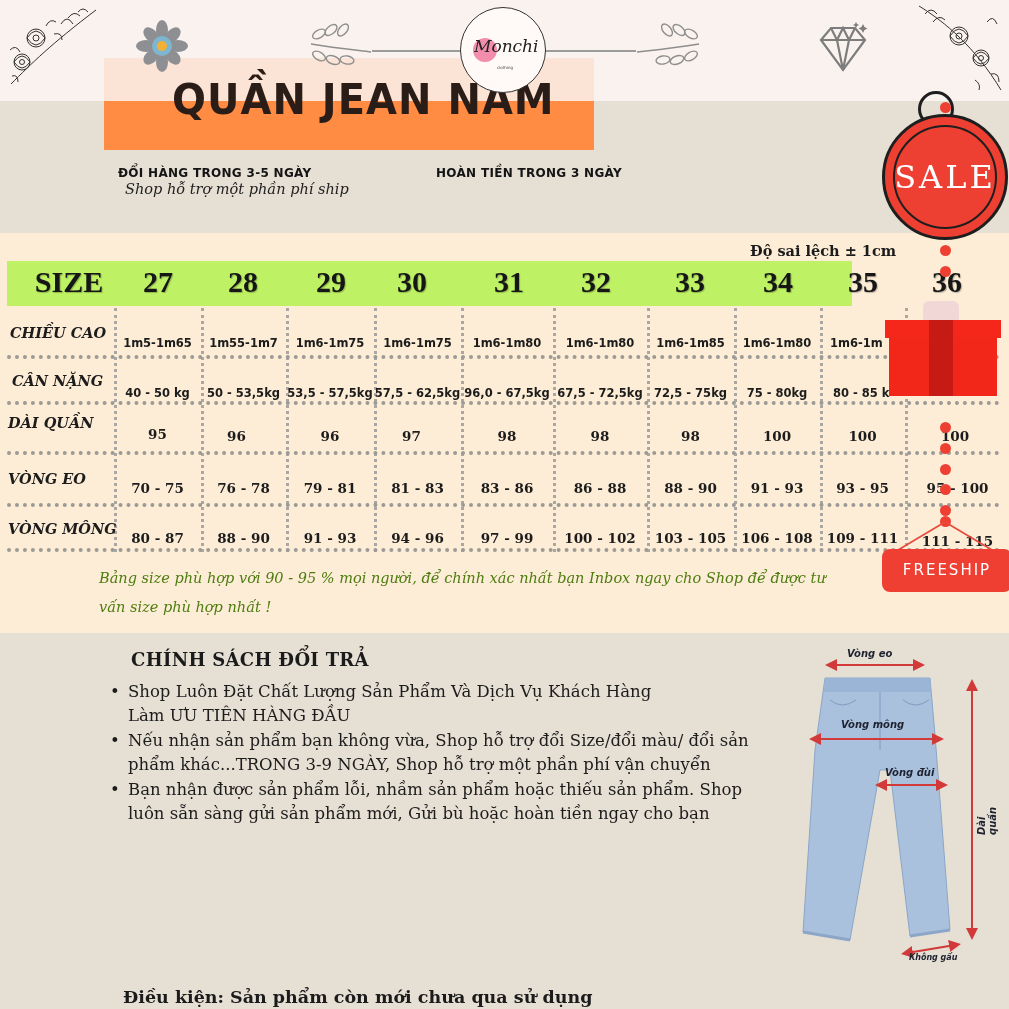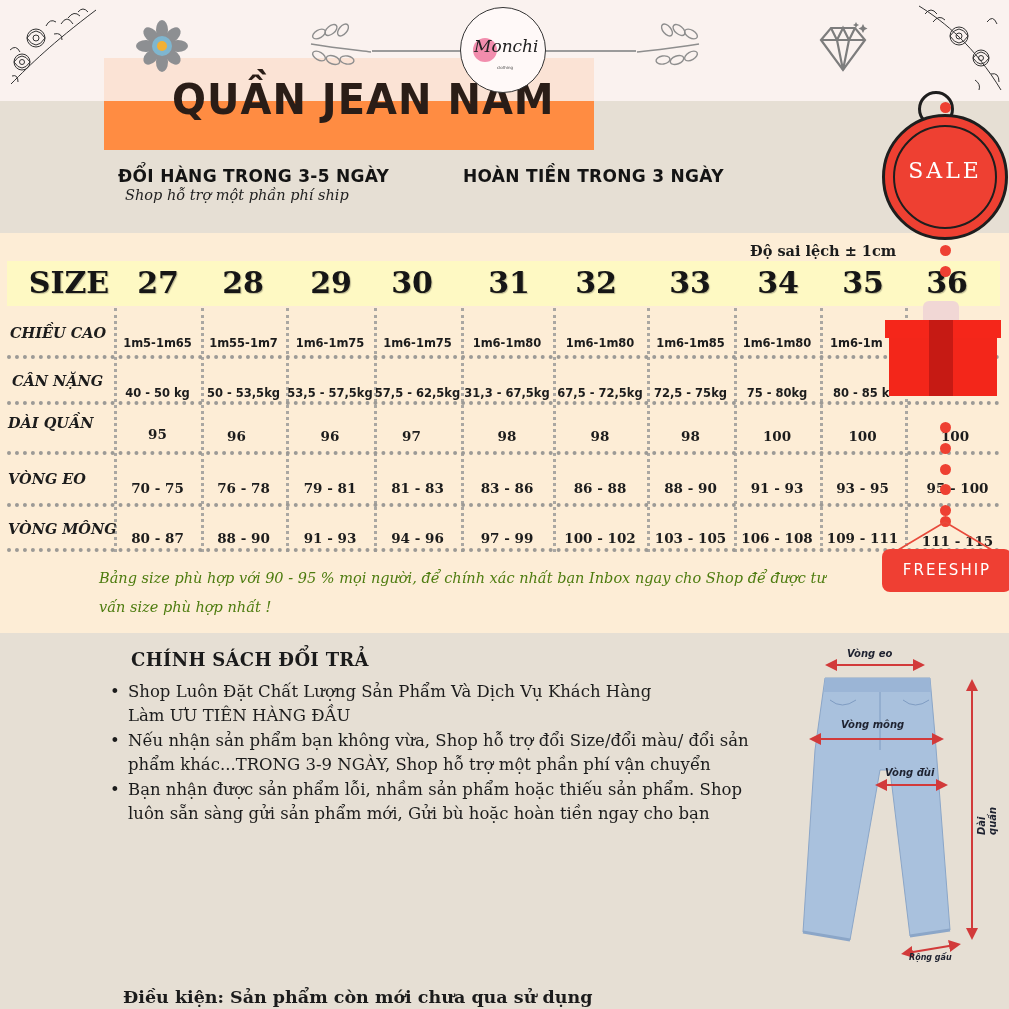--- a/index.html
+++ b/index.html
@@ -20,45 +20,45 @@
   .leaf-r { left: 635px; top: 22px; }
   .line { position: absolute; left: 372px; top: 50px; width: 264px; height: 2px; background: #9b9b9b; }
   .logo { position: absolute; left: 460px; top: 7px; width: 86px; height: 86px; border-radius: 50%; border: 1.5px solid #333; background: #fff9f8; }
   .logo .blob { position: absolute; left: 12px; top: 30px; width: 24px; height: 24px; border-radius: 50%; background: #f07aa0; opacity: 0.85; }
   .logo .script { position: absolute; left: 13px; top: 28px; font-family: "DejaVu Serif", serif; font-style: italic; font-size: 17px; color: #222; }
   .logo .small { position: absolute; left: 36px; top: 57px; font-size: 4px; color: #444; font-family: "DejaVu Sans", sans-serif; }
   .diamond { left: 817px; top: 20px; }
 
   
   .svc { position: absolute; top: 166px; }
-  .svc-title { font-family: "DejaVu Sans", sans-serif; font-weight: bold; font-size: 17px; letter-spacing: 0.3px; color: #141414; }
+  .svc-title { font-family: "DejaVu Sans", sans-serif; font-weight: bold; font-size: 12px; letter-spacing: 0.3px; color: #141414; }
   .svc-sub { font-style: italic; font-size: 14.5px; color: #222; line-height: 19px; padding-left: 7px; }
   .svc-1 { left: 118px; }
-  .svc-2 { left: 463px; }
+  .svc-2 { left: 436px; }
 
   
   .cream { position: absolute; left: 0; top: 233px; width: 1009px; height: 400px; background: #fdedd6; }
   .tolerance { position: absolute; left: 750px; top: 242px; font-weight: bold; font-size: 14.5px; color: #1b1b1b; }
 
-  .size-head { position: absolute; left: 7px; top: 261px; width: 993px; height: 45px; background: #fef9c3; }
+  .size-head { position: absolute; left: 7px; top: 261px; width: 845px; height: 45px; background: #bef264; font-family: Liberation Serif, serif; }
   .hcell { position: absolute; top: 4px; font-weight: bold; font-size: 30px; color: #161616; text-shadow: 1px 1px 1px rgba(0,0,0,0.25); text-align: center; }
 
   .row { position: absolute; left: 0; width: 1009px; }
   .row-label { position: absolute; left: 8px; font-style: italic; font-weight: bold; font-size: 14.5px; color: #1c1c1c; white-space: nowrap; }
   .cell { position: absolute; text-align: center; font-size: 13.5px; font-weight: bold; color: #1c1c1c; white-space: nowrap; margin-top: 12px; }
   .cell.sans { font-family: "DejaVu Sans", sans-serif; font-size: 11.5px; }
   .hdots { position: absolute; left: 7px; width: 993px; height: 0; border-top: 4px dotted #9c9a96; }
   .vdots { position: absolute; width: 0; border-left: 3px dotted #aaa7a2; }
 
   .note { position: absolute; left: 99px; top: 564px; font-style: italic; font-size: 14.5px; line-height: 29px; color: #4d7c0f; width: 800px; }
 
   
   .sale-tag { position: absolute; left: 882px; top: 114px; width: 126px; height: 126px; border-radius: 50%; background: #ee4032; border: 3px solid #1e1e1e; }
   .sale-inner { position: absolute; left: 8px; top: 8px; width: 104px; height: 104px; border-radius: 50%; border: 2.5px solid #1e1e1e; }
-  .sale-text { position: absolute; left: 0; top: 41px; width: 100%; text-align: center; color: #fff; font-size: 22px; letter-spacing: 3px; font-family: "DejaVu Serif", serif; }
+  .sale-text { position: absolute; left: 0; top: 41px; width: 100%; text-align: center; color: #fff; font-size: 32px; letter-spacing: 3px; font-family: "DejaVu Serif", serif; }
   .sale-ring { position: absolute; left: 918px; top: 91px; width: 36px; height: 36px; border-radius: 50%; border: 3px solid #1e1e1e; }
   .reddot { position: absolute; width: 11px; height: 11px; border-radius: 50%; background: #ee4032; }
 
   
   .gift { position: absolute; left: 885px; top: 291px; width: 116px; height: 105px; }
   .gift .lid { position: absolute; left: 0; top: 29px; width: 116px; height: 18px; background: #f5261a; }
   .gift .box { position: absolute; left: 4px; top: 47px; width: 108px; height: 58px; background: #f3261a; }
   .gift .ribbon-v { position: absolute; left: 44px; top: 29px; width: 24px; height: 76px; background: #c61a14; }
   .gift .bow { position: absolute; left: 38px; top: 10px; width: 36px; height: 20px; background: #f1d7d5; border-radius: 6px 6px 0 0; }
 
@@ -223,21 +223,21 @@
   <div class="cell sans" style="left:734px;width:86px;">1m6-1m80</div>
   <div class="cell sans" style="left:830px;width:60px;text-align:left;">1m6-1m</div>
 </div>
 
 <div class="row" style="top:372px;">
   <div class="row-label" style="left:12px;">CÂN NẶNG</div>
   <div class="cell sans" style="left:114px;width:87px;top:2px;">40 - 50 kg</div>
   <div class="cell sans" style="left:201px;width:85px;top:2px;">50 - 53,5kg</div>
   <div class="cell sans" style="left:286px;width:88px;top:2px;">53,5 - 57,5kg</div>
   <div class="cell sans" style="left:374px;width:87px;top:2px;">57,5 - 62,5kg</div>
-  <div class="cell sans" style="left:461px;width:92px;top:2px;">31,3 - 67,5kg</div>
+  <div class="cell sans" style="left:461px;width:92px;top:2px;">96,0 - 67,5kg</div>
   <div class="cell sans" style="left:553px;width:94px;top:2px;">67,5 - 72,5kg</div>
   <div class="cell sans" style="left:647px;width:87px;top:2px;">72,5 - 75kg</div>
   <div class="cell sans" style="left:734px;width:86px;top:2px;">75 - 80kg</div>
   <div class="cell sans" style="left:833px;width:60px;top:2px;text-align:left;">80 - 85 k</div>
 </div>
 
 <div class="row" style="top:414px;">
   <div class="row-label" style="left:8px;">DÀI QUẦN</div>
   <div class="cell" style="left:114px;width:87px;top:0px;">95</div>
   <div class="cell" style="left:194px;width:85px;top:2px;">96</div>
@@ -342,14 +342,14 @@
     <line x1="36" y1="25" x2="124" y2="25" stroke="#d23a3a" stroke-width="2" marker-start="url(#ah)" marker-end="url(#ah)"></line>
     <line x1="20" y1="99" x2="143" y2="99" stroke="#d23a3a" stroke-width="2" marker-start="url(#ah)" marker-end="url(#ah)"></line>
     <line x1="86" y1="145" x2="147" y2="145" stroke="#d23a3a" stroke-width="2" marker-start="url(#ah)" marker-end="url(#ah)"></line>
     <line x1="177" y1="45" x2="177" y2="294" stroke="#d23a3a" stroke-width="2" marker-start="url(#ah)" marker-end="url(#ah)"></line>
     <line x1="112" y1="313" x2="160" y2="305" stroke="#d23a3a" stroke-width="2" marker-start="url(#ah)" marker-end="url(#ah)"></line>
   </svg>
   <div class="arrow-lbl" style="left:52px;top:8px;">Vòng eo</div>
   <div class="arrow-lbl" style="left:46px;top:79px;">Vòng mông</div>
   <div class="arrow-lbl" style="left:90px;top:127px;">Vòng đùi</div>
   <div class="arrow-lbl" style="left:162px;top:160px;transform:rotate(-90deg);transform-origin:left top;top:195px;left:181px;">Dài quần</div>
-  <div class="arrow-lbl" style="left:114px;top:313px;font-size:8px;">Rộng gấu</div>
+  <div class="arrow-lbl" style="left:114px;top:313px;font-size:8px;">Không gấu</div>
 </div>
 
 </body></html>

